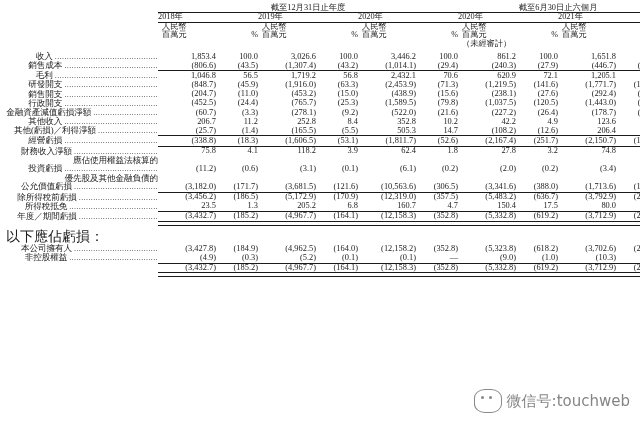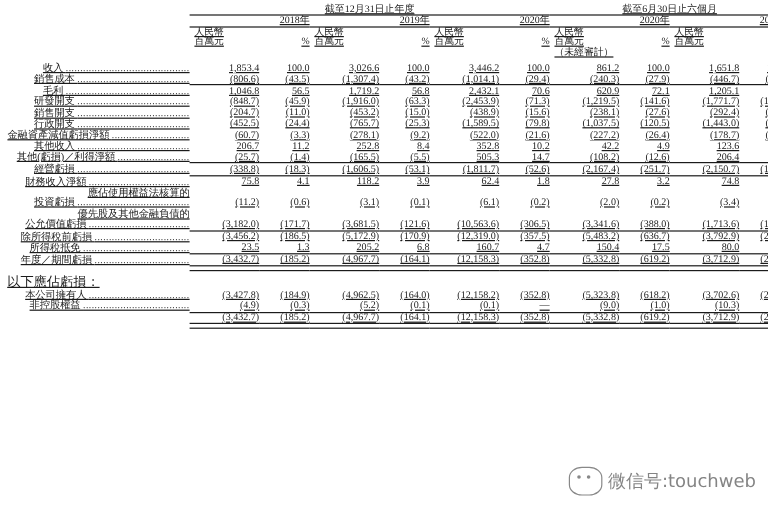--- a/index.html
+++ b/index.html
@@ -14,21 +14,20 @@
     color: #1b1b1b;
     position: relative;
     overflow: hidden;
   }
   #sheet {
     position: relative;
     width: 640px;
     height: 421px;
     box-sizing: border-box;
     padding: 4px 6px 0 6px;
-    text-decoration: underline;
   }
   table.fin {
     width: 628px;
     border-collapse: collapse;
     table-layout: fixed;
     font-size: 8.2px;
     line-height: 1.02;
   }
   table.fin td, table.fin th {
     padding: 0;
@@ -64,21 +63,21 @@
   .b { font-weight: bold; }
 
   
   .hgroup {
     text-align: center;
     font-weight: bold;
     font-size: 8.3px;
     white-space: nowrap;
   }
   .hyear {
-    text-align: right;
+    text-align: left;
     font-weight: bold;
     font-size: 8.3px;
     white-space: nowrap;
   }
   .hunit {
     text-align: right;
     padding-right: 3px;
     font-weight: bold;
     font-size: 8.2px;
     white-space: nowrap;
@@ -99,21 +98,21 @@
     height: 3px;
     border-top: 1px solid #1b1b1b;
     border-bottom: 1px solid #1b1b1b;
   }
 
   .grp-under { padding: 0 4px; }
   .grp-under > div { height: 1px; background: #1b1b1b; }
 
   .sect-title {
     font-weight: bold;
-    font-size: 11px;
+    font-size: 14px;
     padding-left: 2px;
     white-space: nowrap;
   }
 
   
   #watermark {
     position: absolute;
     right: 10px;
     bottom: 8px;
     display: flex;

